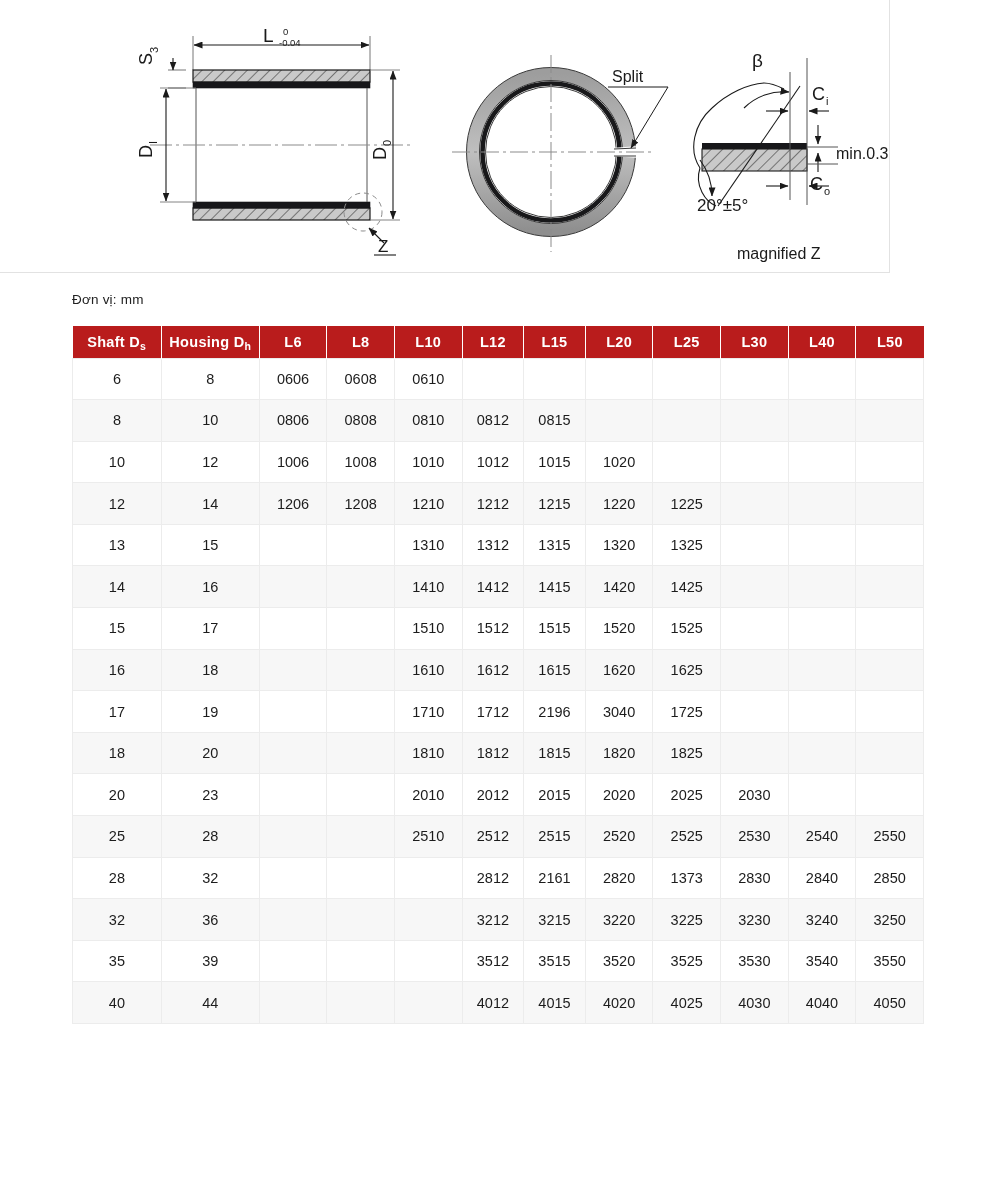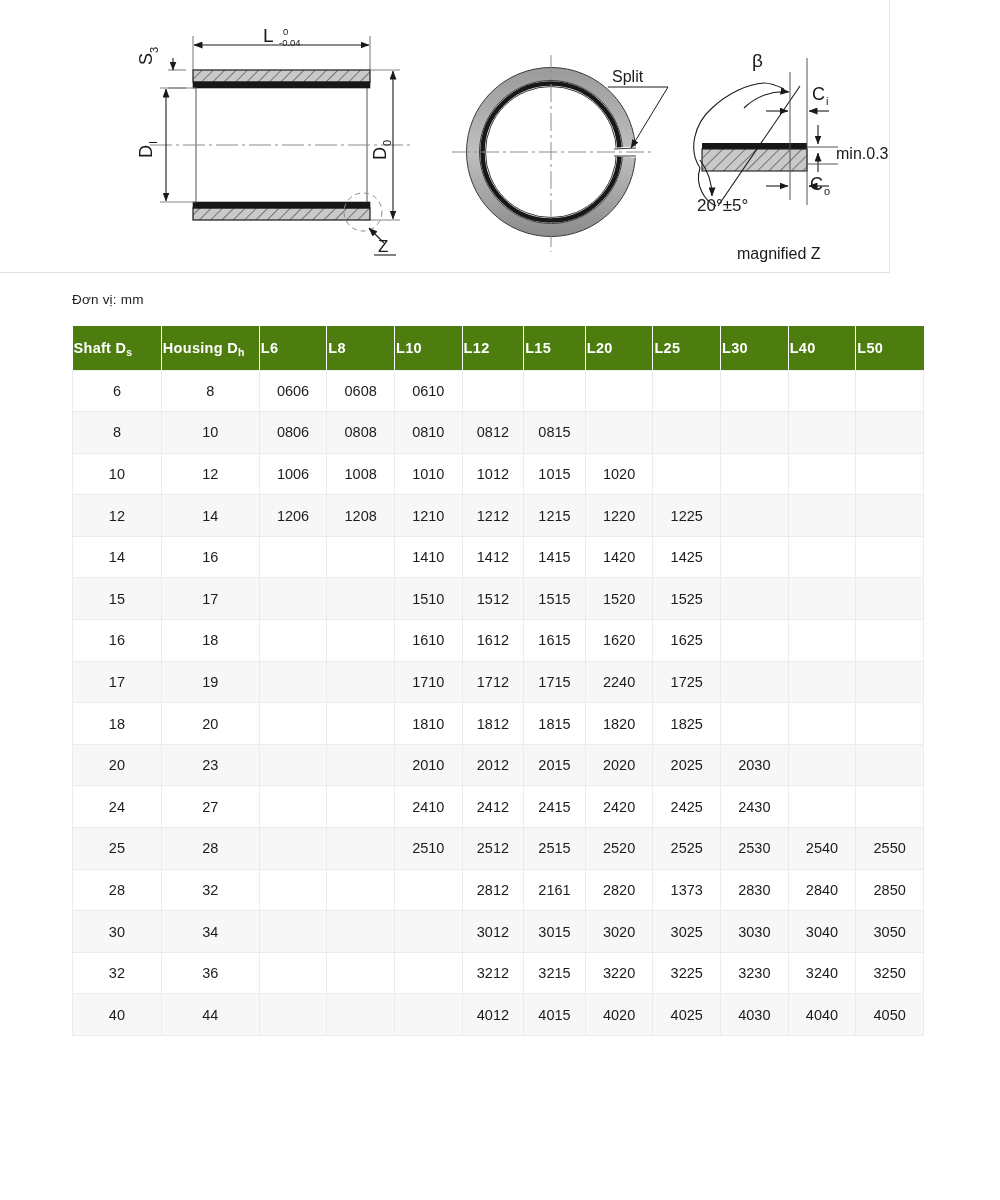--- a/index.html
+++ b/index.html
@@ -37,26 +37,26 @@
     position: absolute;
     left: 72px; top: 326px;
     width: 852px;
   }
   table#spec-table {
     border-collapse: collapse;
     width: 852px;
     table-layout: fixed;
   }
   #spec-table th {
-    background: #4d7c0f;
+    background: #b91c1c;
     color: #ffffff;
     font-size: 14.5px;
     font-weight: bold;
-    height: 44px;
-    text-align: left;
+    height: 32px;
+    text-align: center;
     border-right: 1px solid #ffffff;
     border-left: 1px solid #ffffff;
     letter-spacing: .3px;
   }
   #spec-table th:first-child { border-left: none; }
   #spec-table th:last-child  { border-right: none; }
   #spec-table th sub {
     font-size: 10.5px;
     vertical-align: baseline;
     position: relative;
@@ -297,20 +297,34 @@
           <td class="c4">1210</td>
           <td class="c5">1212</td>
           <td class="c6">1215</td>
           <td class="c7">1220</td>
           <td class="c8">1225</td>
           <td class="c9"></td>
           <td class="c10"></td>
           <td class="c11"></td>
         </tr>
         <tr>
+          <td class="c0">13</td>
+          <td class="c1">15</td>
+          <td class="c2"></td>
+          <td class="c3"></td>
+          <td class="c4">1310</td>
+          <td class="c5">1312</td>
+          <td class="c6">1315</td>
+          <td class="c7">1320</td>
+          <td class="c8">1325</td>
+          <td class="c9"></td>
+          <td class="c10"></td>
+          <td class="c11"></td>
+        </tr>
+        <tr>
           <td class="c0">14</td>
           <td class="c1">16</td>
           <td class="c2"></td>
           <td class="c3"></td>
           <td class="c4">1410</td>
           <td class="c5">1412</td>
           <td class="c6">1415</td>
           <td class="c7">1420</td>
           <td class="c8">1425</td>
           <td class="c9"></td>
@@ -345,22 +359,22 @@
           <td class="c10"></td>
           <td class="c11"></td>
         </tr>
         <tr>
           <td class="c0">17</td>
           <td class="c1">19</td>
           <td class="c2"></td>
           <td class="c3"></td>
           <td class="c4">1710</td>
           <td class="c5">1712</td>
-          <td class="c6">1715</td>
-          <td class="c7">2240</td>
+          <td class="c6">2196</td>
+          <td class="c7">3040</td>
           <td class="c8">1725</td>
           <td class="c9"></td>
           <td class="c10"></td>
           <td class="c11"></td>
         </tr>
         <tr>
           <td class="c0">18</td>
           <td class="c1">20</td>
           <td class="c2"></td>
           <td class="c3"></td>
@@ -377,34 +391,20 @@
           <td class="c0">20</td>
           <td class="c1">23</td>
           <td class="c2"></td>
           <td class="c3"></td>
           <td class="c4">2010</td>
           <td class="c5">2012</td>
           <td class="c6">2015</td>
           <td class="c7">2020</td>
           <td class="c8">2025</td>
           <td class="c9">2030</td>
-          <td class="c10"></td>
-          <td class="c11"></td>
-        </tr>
-        <tr>
-          <td class="c0">24</td>
-          <td class="c1">27</td>
-          <td class="c2"></td>
-          <td class="c3"></td>
-          <td class="c4">2410</td>
-          <td class="c5">2412</td>
-          <td class="c6">2415</td>
-          <td class="c7">2420</td>
-          <td class="c8">2425</td>
-          <td class="c9">2430</td>
           <td class="c10"></td>
           <td class="c11"></td>
         </tr>
         <tr>
           <td class="c0">25</td>
           <td class="c1">28</td>
           <td class="c2"></td>
           <td class="c3"></td>
           <td class="c4">2510</td>
           <td class="c5">2512</td>
@@ -423,48 +423,48 @@
           <td class="c4"></td>
           <td class="c5">2812</td>
           <td class="c6">2161</td>
           <td class="c7">2820</td>
           <td class="c8">1373</td>
           <td class="c9">2830</td>
           <td class="c10">2840</td>
           <td class="c11">2850</td>
         </tr>
         <tr>
-          <td class="c0">30</td>
-          <td class="c1">34</td>
-          <td class="c2"></td>
-          <td class="c3"></td>
-          <td class="c4"></td>
-          <td class="c5">3012</td>
-          <td class="c6">3015</td>
-          <td class="c7">3020</td>
-          <td class="c8">3025</td>
-          <td class="c9">3030</td>
-          <td class="c10">3040</td>
-          <td class="c11">3050</td>
-        </tr>
-        <tr>
           <td class="c0">32</td>
           <td class="c1">36</td>
           <td class="c2"></td>
           <td class="c3"></td>
           <td class="c4"></td>
           <td class="c5">3212</td>
           <td class="c6">3215</td>
           <td class="c7">3220</td>
           <td class="c8">3225</td>
           <td class="c9">3230</td>
           <td class="c10">3240</td>
           <td class="c11">3250</td>
         </tr>
         <tr>
+          <td class="c0">35</td>
+          <td class="c1">39</td>
+          <td class="c2"></td>
+          <td class="c3"></td>
+          <td class="c4"></td>
+          <td class="c5">3512</td>
+          <td class="c6">3515</td>
+          <td class="c7">3520</td>
+          <td class="c8">3525</td>
+          <td class="c9">3530</td>
+          <td class="c10">3540</td>
+          <td class="c11">3550</td>
+        </tr>
+        <tr>
           <td class="c0">40</td>
           <td class="c1">44</td>
           <td class="c2"></td>
           <td class="c3"></td>
           <td class="c4"></td>
           <td class="c5">4012</td>
           <td class="c6">4015</td>
           <td class="c7">4020</td>
           <td class="c8">4025</td>
           <td class="c9">4030</td>

